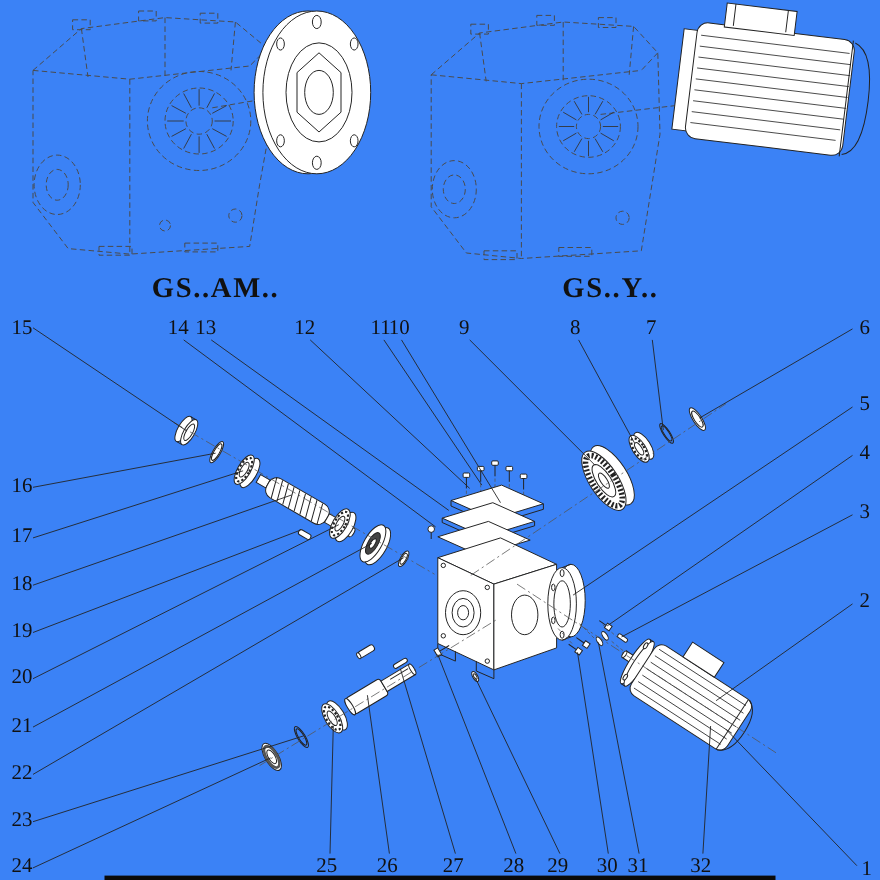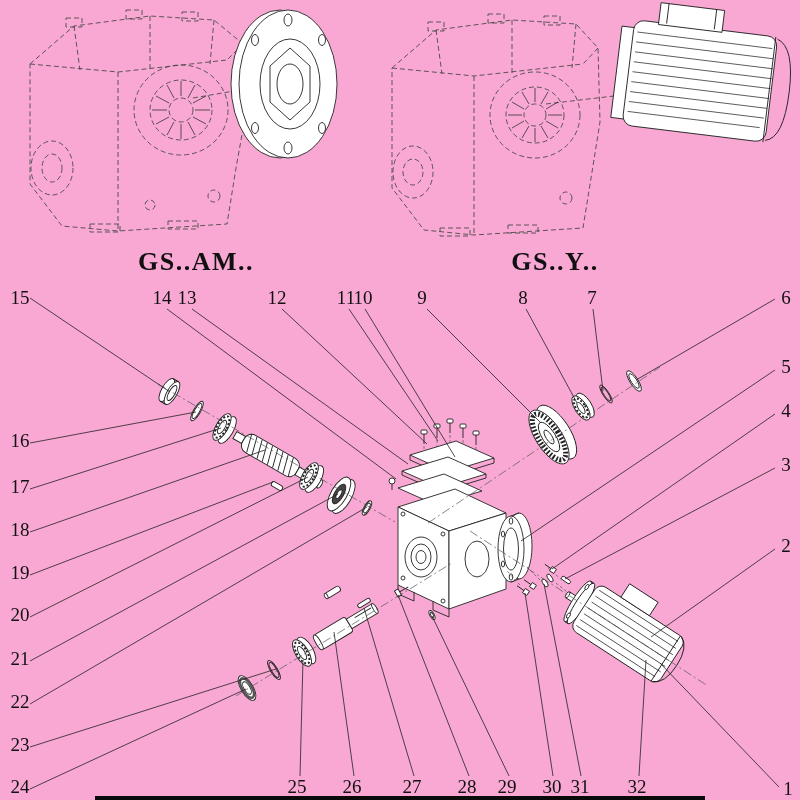--- a/index.html
+++ b/index.html
@@ -1,16 +1,16 @@
 <!DOCTYPE html>
 <html><head>
 <meta charset="utf-8">
 <style>
   html,body{margin:0;padding:0;background:#fff;}
-  .stage{width:800px;height:800px;position:relative;background:#f9a8d4;overflow:hidden;
+  .stage{width:800px;height:800px;position:relative;background:#3b82f6;overflow:hidden;
          font-family:"Liberation Serif","DejaVu Serif",serif;}
   svg{display:block}
   .dashed{fill:none;stroke:#4a4a4a;stroke-width:0.9;stroke-dasharray:5 3;}
   .part{stroke:#222;stroke-width:0.9;fill:#fff;}
   .nofill{fill:none;}
   .axis{fill:none;stroke:#555;stroke-width:0.7;stroke-dasharray:9 3 2 3;}
   .dash2{fill:none;stroke:#555;stroke-width:0.7;stroke-dasharray:3 2.2;}
   .leader{stroke:#222;stroke-width:0.8;}
   .hatch{stroke:#333;stroke-width:0.8;fill:none;}
   .callout{font-family:"Liberation Serif","DejaVu Serif",serif;font-size:19px;fill:#111;}

